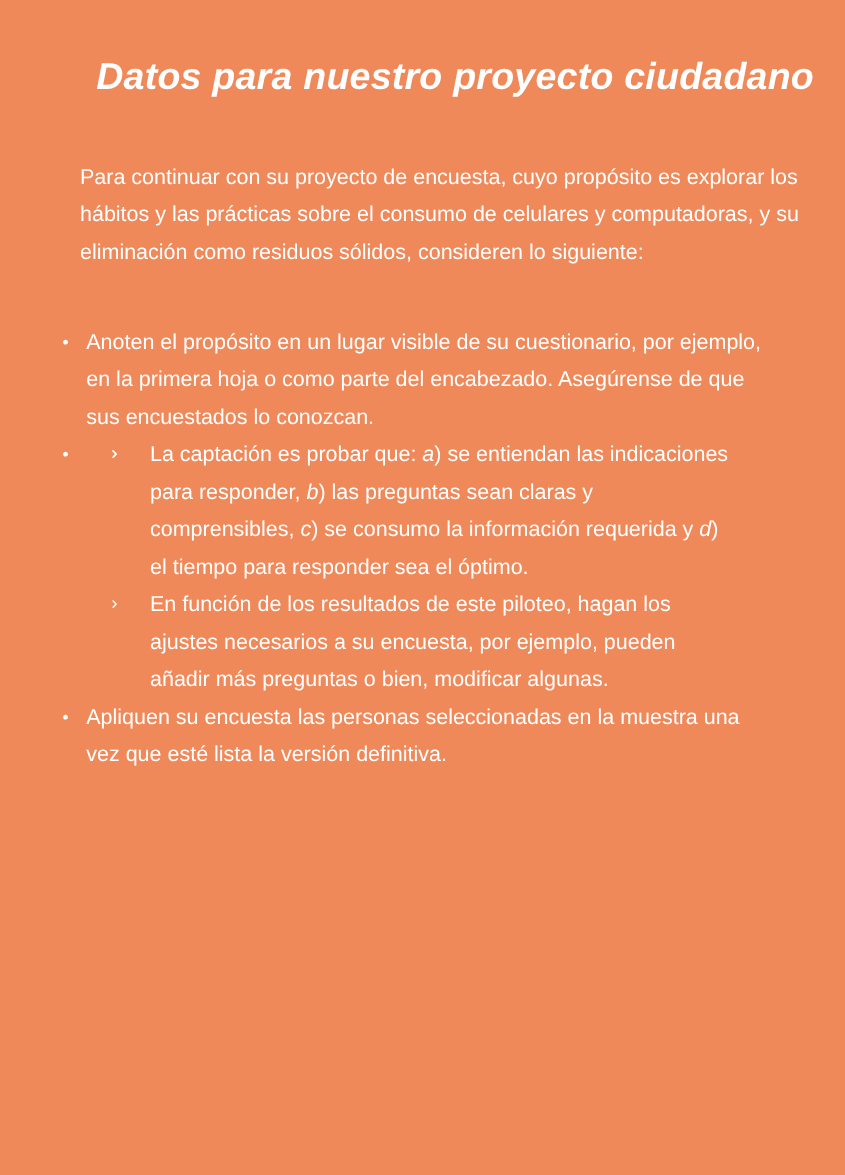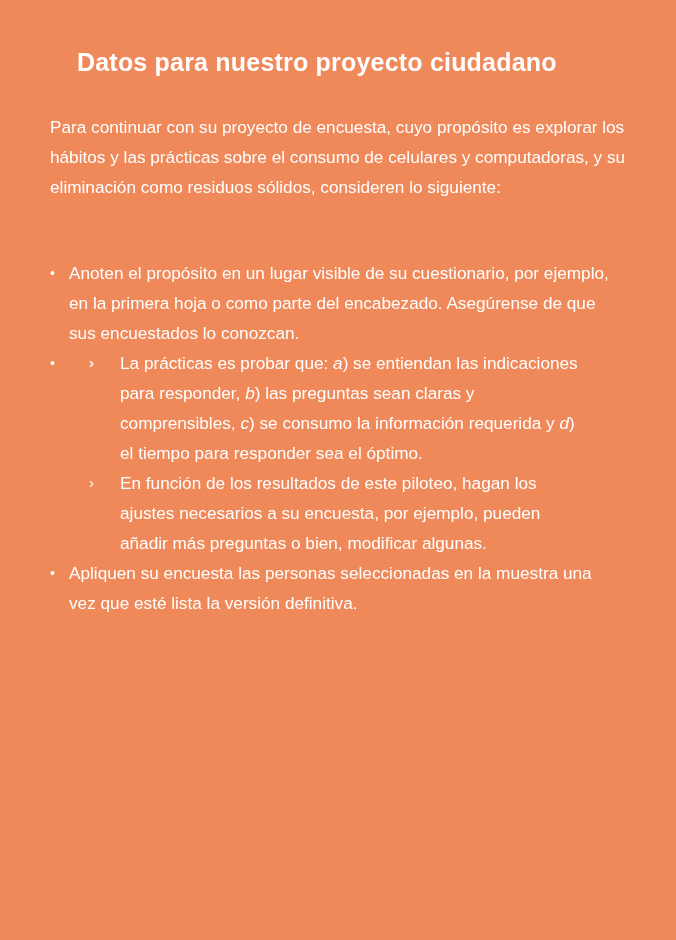--- a/index.html
+++ b/index.html
@@ -5,26 +5,26 @@
   html, body { margin:0; padding:0; }
   body {
     width:676px; height:940px; overflow:hidden;
     background:#F0895A;
     color:#ffffff;
     font-family:"Liberation Sans", "DejaVu Sans", sans-serif;
     position:relative;
   }
   .title {
     position:absolute; left:77px; top:44px;
-    font-size:25px; font-weight:bold; letter-spacing:0.2px;
-    margin:0; line-height:36px;
+    font-size:30px; font-weight:bold; letter-spacing:0.2px;
+    margin:0; line-height:36px;font-style:italic;
   }
   .intro {
     position:absolute; left:50px; top:112px; width:600px;
-    font-size:17.2px; line-height:30px; margin:0;
+    font-size:17.2px; line-height:30px; margin:14px;
   }
   .bullets {
     position:absolute; left:50px; top:258px; width:560px;
     list-style:none; margin:0; padding:0;
     font-size:17.2px; line-height:30px;
   }
   .bullet { position:relative; padding-left:19px; }
   .bullet .dot { position:absolute; left:0; top:0; width:12px; font-size:14px; }
   .sub { list-style:none; margin:0; padding:0; }
   .sub-item { position:relative; padding-left:51px; width:470px; }
@@ -44,21 +44,21 @@
     <span>Anoten el propósito en un lugar visible de su cuestionario, por ejemplo, en la primera hoja o como parte del encabezado. Asegúrense de que sus encuestados lo conozcan.</span>
   </li>
   <li class="bullet">
     <span class="dot">•</span>
     <ul class="sub">
       <li class="sub-item">
         <span class="chev">›</span>
       </li>
       <li class="sub-item">
         <span class="chev">›</span>
-        <span><span>La prácticas es probar que: </span><i>a</i><span>) se entiendan las indicaciones para responder, </span><i>b</i><span>) las preguntas sean claras y comprensibles, </span><i>c</i><span>) se consumo la información requerida y </span><i>d</i><span>) el tiempo para responder sea el óptimo.</span></span>
+        <span><span>La captación es probar que: </span><i>a</i><span>) se entiendan las indicaciones para responder, </span><i>b</i><span>) las preguntas sean claras y comprensibles, </span><i>c</i><span>) se consumo la información requerida y </span><i>d</i><span>) el tiempo para responder sea el óptimo.</span></span>
       </li>
       <li class="sub-item">
         <span class="chev">›</span>
         <span>En función de los resultados de este piloteo, hagan los ajustes necesarios a su encuesta, por ejemplo, pueden añadir más preguntas o bien, modificar algunas.</span>
       </li>
     </ul>
   </li>
   <li class="bullet">
     <span class="dot">•</span>
     <span>Apliquen su encuesta las personas seleccionadas  en la muestra una vez que esté lista la versión definitiva.</span>

